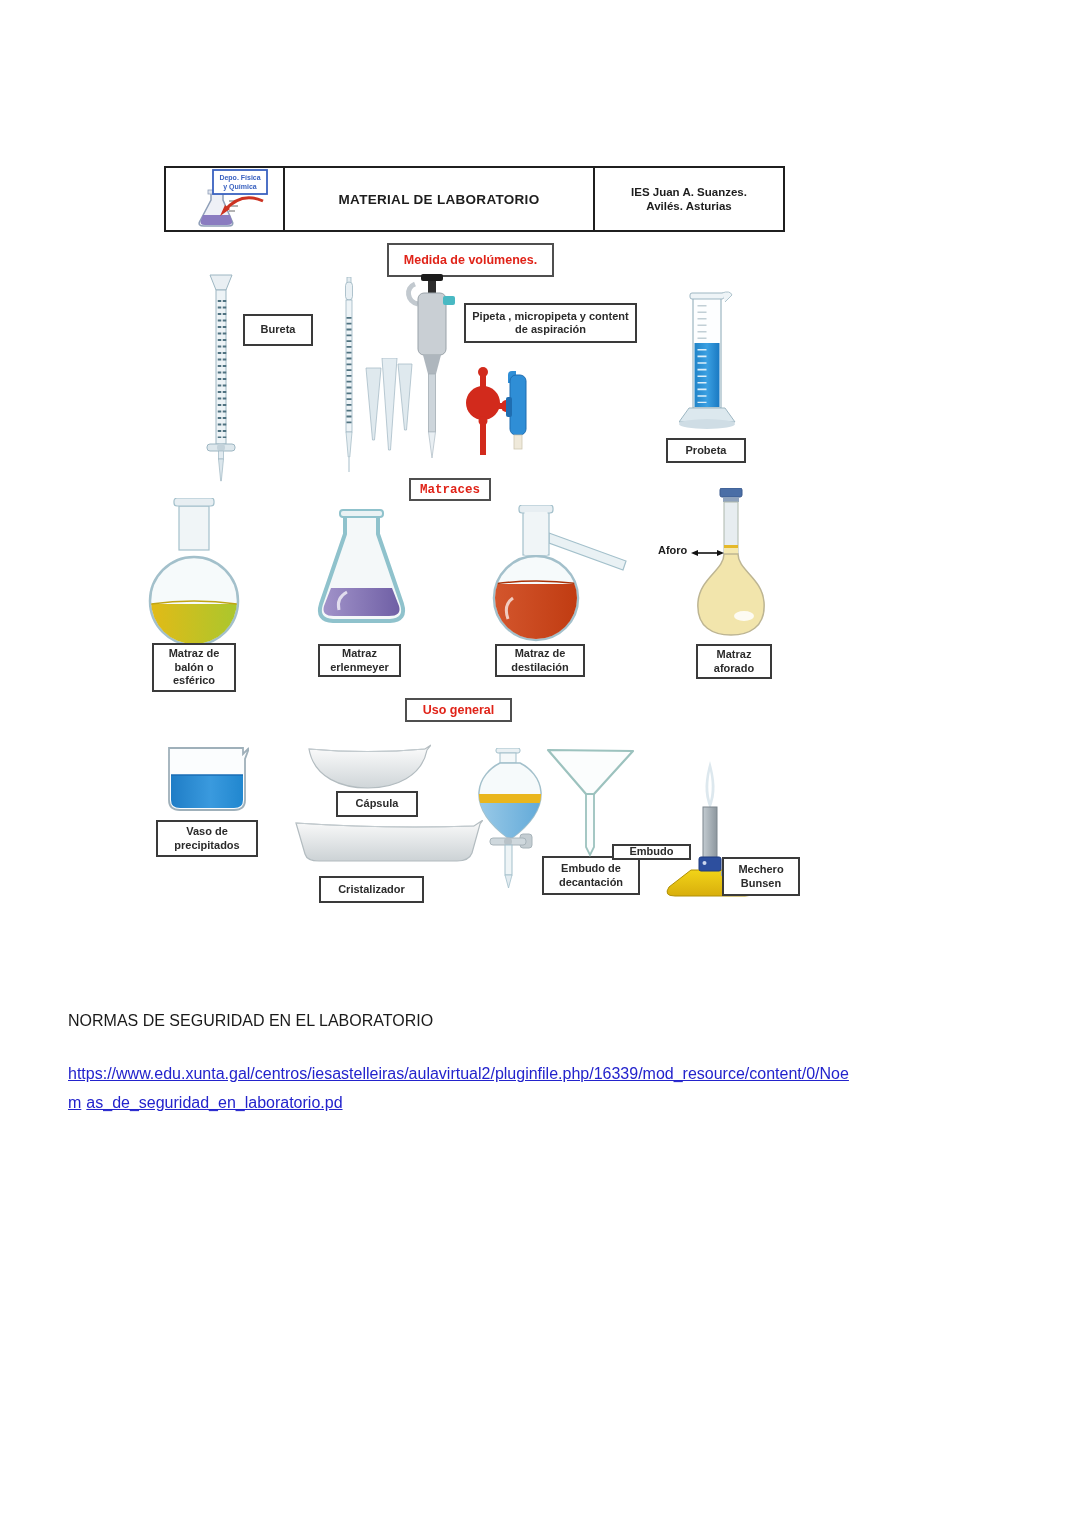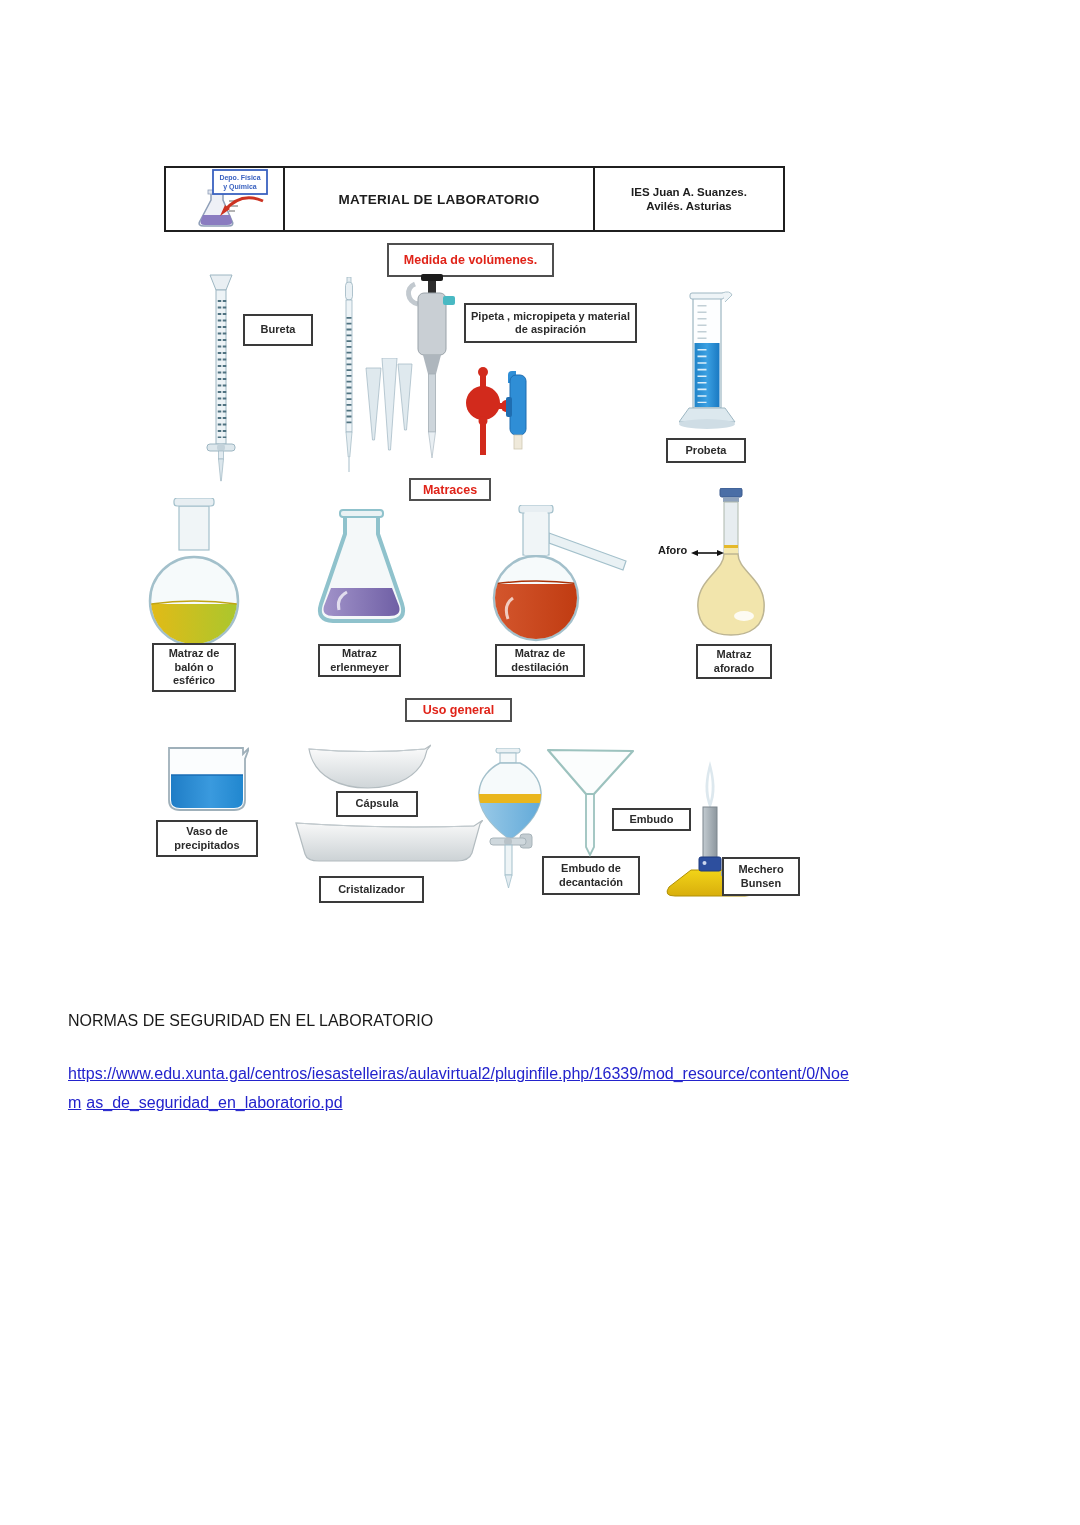--- a/index.html
+++ b/index.html
@@ -14,38 +14,38 @@
   .hdr-cell{border-right:2px solid #1f1f1f;display:flex;align-items:center;justify-content:center;
             box-sizing:border-box;}
   .hdr-c1{width:119px;}
   .hdr-c2{width:310px;font-weight:bold;font-size:13.5px;letter-spacing:.3px;color:#1d1d1d;text-align:center;}
   .hdr-c3{flex:1;border-right:none;font-weight:bold;font-size:11.5px;line-height:14px;color:#1d1d1d;
           text-align:center;flex-direction:column;}
   
   .redbox{position:absolute;background:#fff;border:2px solid #4f4f4f;color:#e02318;font-weight:bold;
           display:flex;align-items:center;justify-content:center;box-sizing:border-box;font-size:12.5px;}
   .rb-medida{left:387px;top:243px;width:167px;height:34px;}
-  .rb-matraces{left:409px;top:478px;width:82px;height:23px;}
+  .rb-matraces{left:409px;top:478px;width:82px;height:23px;font-family:Liberation Mono, monospace;}
   .rb-uso{left:405px;top:698px;width:107px;height:24px;}
   
   .lbl{position:absolute;background:#fff;border:2px solid #3a3a3a;color:#2b2b2b;font-weight:bold;
        font-size:11px;line-height:1.22;text-align:center;display:flex;align-items:center;
        justify-content:center;padding:1px 2px;box-sizing:border-box;}
   .lb-bureta{left:243px;top:314px;width:70px;height:32px;}
   .lb-pipeta{left:464px;top:303px;width:173px;height:40px;}
   .lb-probeta{left:666px;top:438px;width:80px;height:25px;text-align:right;}
   .lb-balon{left:152px;top:643px;width:84px;height:49px;}
   .lb-erlen{left:318px;top:644px;width:83px;height:33px;}
   .lb-destil{left:495px;top:644px;width:90px;height:33px;}
   .lb-aforado{left:696px;top:644px;width:76px;height:35px;}
   .lb-vaso{left:156px;top:820px;width:102px;height:37px;}
   .lb-capsula{left:336px;top:791px;width:82px;height:26px;}
   .lb-cristal{left:319px;top:876px;width:105px;height:27px;}
   .lb-decant{left:542px;top:856px;width:98px;height:39px;}
-  .lb-embudo{left:612px;top:808px;width:79px;height:23px;}
+  .lb-embudo{left:612px;top:844px;width:79px;height:16px;}
   .lb-mechero{left:722px;top:809px;width:78px;height:39px;margin-top:48px;}
   
   .eq{position:absolute;}
   .eq-bureta{left:203px;top:274px;width:36px;height:210px;}
   .eq-pipeta{left:341px;top:277px;width:16px;height:198px;}
   .eq-tips{left:364px;top:358px;width:50px;height:95px;}
   .eq-micro{left:405px;top:274px;width:55px;height:190px;}
   .eq-pera{left:457px;top:367px;width:55px;height:88px;}
   .eq-propipeta{left:505px;top:371px;width:26px;height:85px;}
   .eq-probeta{left:679px;top:291px;width:64px;height:142px;}
@@ -130,21 +130,21 @@
       <rect x="16" y="0" width="22" height="7" rx="2" fill="#1c1c1c"></rect>
       <rect x="23" y="7" width="8" height="12" fill="#2e2e2e"></rect>
       <path d="M13,30 C2,28 0,14 10,10" fill="none" stroke="#c2c9cf" stroke-width="5"></path>
       <rect x="13" y="19" width="28" height="62" rx="6" fill="#c9cfd4" stroke="#99a2a9"></rect>
       <rect x="38" y="22" width="12" height="9" rx="2" fill="#49b9c3"></rect>
       <polygon points="18,81 36,81 31,100 23,100" fill="#aeb6bd"></polygon>
       <rect x="23.5" y="100" width="7" height="58" fill="#cdd5db" stroke="#a3adb5" stroke-width="0.8"></rect>
       <polygon points="23.5,158 30.5,158 27,184" fill="#e9eff3" stroke="#b5c2ca" stroke-width="0.8"></polygon>
     </svg>
 
-    <div class="lbl lb-pipeta">Pipeta , micropipeta y material de aspiración</div>
+    <div class="lbl lb-pipeta">Pipeta , micropipeta y content de aspiración</div>
 
     <svg class="eq eq-pera" viewBox="0 0 55 88">
       <circle cx="26" cy="5" r="5" fill="#d22a1c"></circle>
       <rect x="23" y="8" width="6" height="14" fill="#d22a1c"></rect>
       <circle cx="26" cy="36" r="17" fill="#d22a1c"></circle>
       <rect x="40" y="36" width="7" height="6" fill="#d22a1c"></rect>
       <ellipse cx="49" cy="39" rx="5" ry="6" fill="#d22a1c"></ellipse>
       <circle cx="26" cy="54" r="4.5" fill="#d22a1c"></circle>
       <rect x="23" y="52" width="6" height="36" fill="#d22a1c"></rect>
     </svg>

